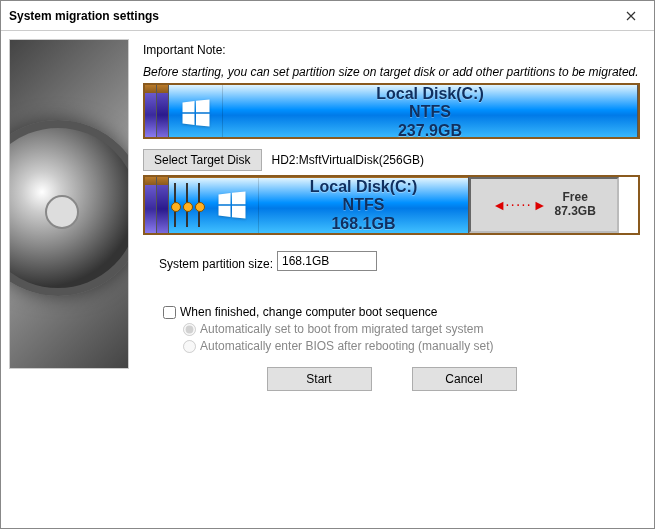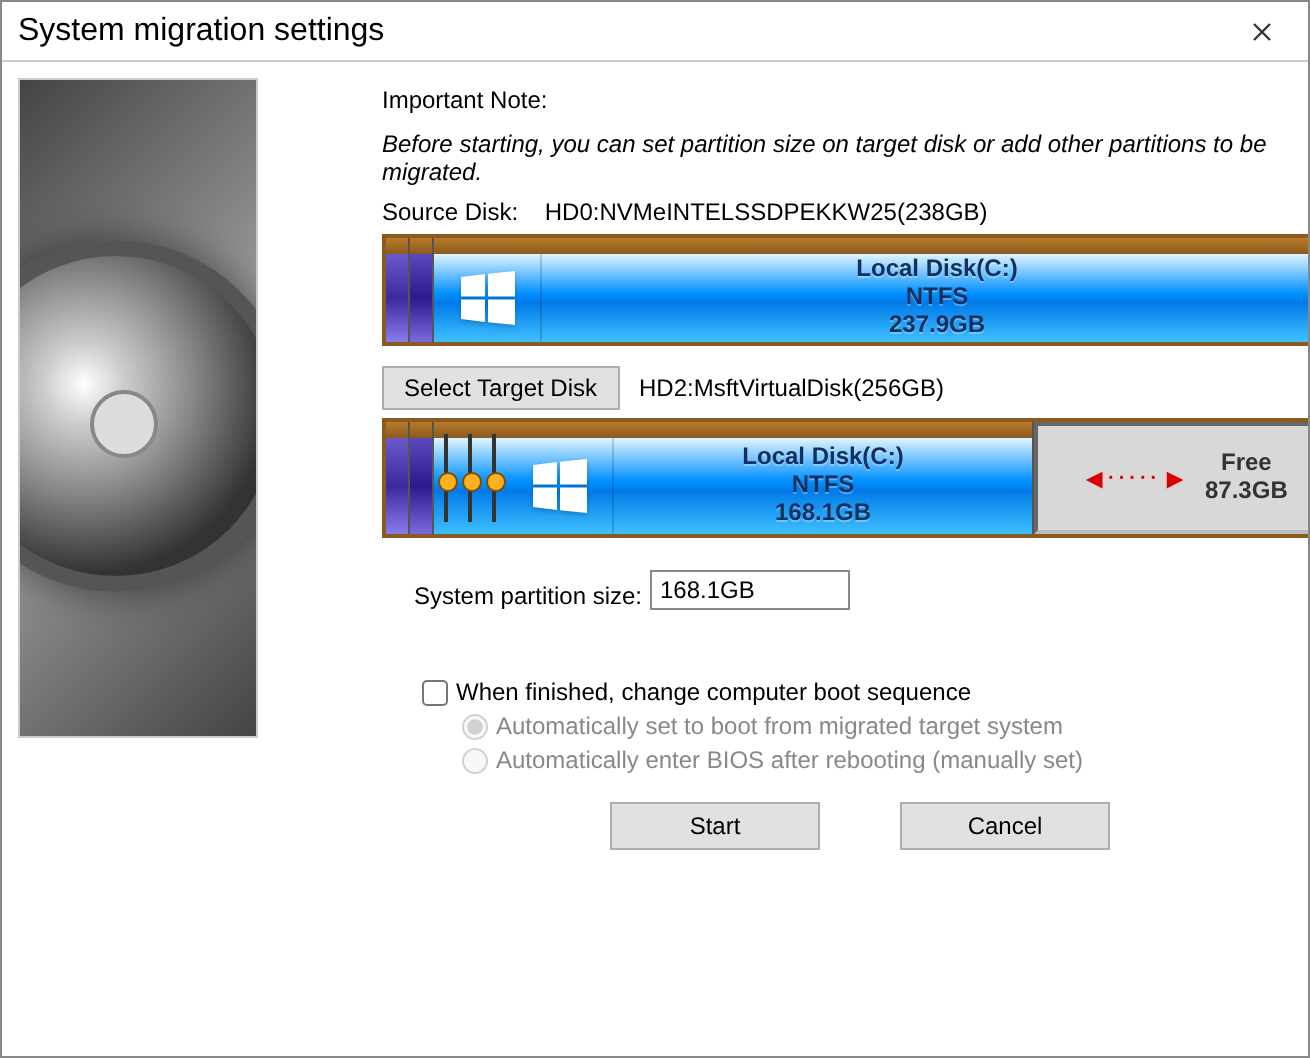--- a/index.html
+++ b/index.html
@@ -1,39 +1,39 @@
 <!DOCTYPE html>
 <html><head>
 <meta charset="utf-8">
 <style>
 * { box-sizing: border-box; margin: 0; padding: 0; }
 body { font-family: "Segoe UI", Tahoma, sans-serif; font-size: 12px; background: #fff; width: 655px; height: 529px; border: 1px solid #888; overflow: hidden; }
 .titlebar { height: 30px; display: flex; align-items: center; padding: 0 8px; border-bottom: 1px solid #ccc; }
-.titlebar .title { flex: 1; font-size: 16px; }
+.titlebar .title { flex: 1; font-size: 12px; font-weight: bold; }
 .titlebar .close { width: 30px; height: 30px; display: flex; align-items: center; justify-content: center; font-size: 14px; cursor: pointer; }
-.content { display: flex; height: calc(100% - 30px); gap: 48px; }
+.content { display: flex; height: calc(100% - 30px); }
 .sidebar { width: 136px; padding: 8px; }
 .sidebar-img { width: 120px; height: 330px; background: linear-gradient(135deg,#444,#999,#444); border: 1px solid #ccc; position: relative; overflow: hidden; }
 .sidebar-img::before { content:""; position:absolute; width:160px; height:160px; left:-40px; top:80px; border-radius:50%; background: radial-gradient(circle at 40% 40%, #fff 0%, #ccc 15%, #888 40%, #333 70%); border:8px solid #555; box-shadow:0 0 20px rgba(0,0,0,0.5); }
 .sidebar-img::after { content:""; position:absolute; width:30px; height:30px; left:35px; top:155px; border-radius:50%; background:#ddd; border:2px solid #888; }
 .main { flex:1; padding: 8px 14px 6px 6px; position:relative; }
 .label { font-size:12px; margin:4px 0; }
 .diskbar { border:2px solid #8a5a1e; height:56px; display:flex; margin:4px 0 10px; overflow:hidden; }
 .diskbar2 { height:60px; }
 .seg { height:100%; display:flex; flex-direction:column; border-right:1px solid #555; }
 .seg-top { height:8px; background:linear-gradient(#b97a2a,#8a5a1e); }
 .seg-body { flex:1; }
 .tiny { width:12px; }
 .tiny .seg-body { background: linear-gradient(to bottom,#6a5acd 0%, #3a2a9d 50%, #8a7aed 100%); }
 .tiny2 .seg-body { background: linear-gradient(to bottom,#5a4abd 0%, #2a1a8d 50%, #7a6add 100%); }
 .mainseg { flex:1; display:flex; flex-direction:column; }
 .mainseg .seg-body { display:flex; background: linear-gradient(to bottom,#e0f4ff 0%, #0090ff 45%, #007ae8 55%, #40c0ff 100%); }
 .winlogo { width:54px; display:flex; align-items:center; justify-content:center; border-right:1px solid rgba(0,0,0,0.15); }
 .winlogo svg { filter: drop-shadow(0 1px 1px rgba(0,0,0,0.2)); }
-.seg-text { flex:1; display:flex; flex-direction:column; align-items:center; justify-content:center; font-weight:bold; color:#103060; text-shadow:0 1px 0 rgba(255,255,255,0.3); line-height:1.15; font-size:12px; }
+.seg-text { flex:1; display:flex; flex-direction:column; align-items:center; justify-content:center; font-weight:bold; color:#103060; text-shadow:0 1px 0 rgba(255,255,255,0.3); line-height:1.15; font-size:16px; }
 .freeseg { width:150px; background:#d8d8d8; border:2px inset #bbb; display:flex; align-items:center; justify-content:center; flex-direction:row; font-weight:bold; color:#333; position:relative; }
 .freeseg .arrows { display:flex; align-items:center; color:#d00; font-size:14px; margin-right:8px; }
 .freeseg .dots { letter-spacing:2px; color:#d00; font-size:10px; }
 .free-label { text-align:center; line-height:1.15; }
 .handles { position:absolute; left:0; top:0; bottom:0; display:flex; align-items:center; }
 .handle { width:12px; height:100%; position:relative; }
 .handle::before { content:""; position:absolute; left:5px; top:10%; bottom:10%; width:2px; background:#333; }
 .handle::after { content:""; position:absolute; left:2px; top:45%; width:8px; height:8px; border-radius:50%; background:#ffb020; border:1px solid #805000; }
 .btn { background:#e1e1e1; border:1px solid #adadad; height:22px; padding:0 10px; font-size:12px; cursor:pointer; }
 .targetrow { display:flex; align-items:center; gap:10px; margin-bottom:4px; }
@@ -63,25 +63,20 @@
 </div>
 
 <div class="content">
   <div class="sidebar">
     <div class="sidebar-img"></div>
   </div>
 
   <div class="main">
     <div class="label">Important Note:</div>
     <div class="label" style="margin-top:8px;font-style:italic;">Before starting, you can set partition size on target disk or add other partitions to be migrated.</div>
-    <div class="label" style="margin-top:6px;">
-      <span>Source Disk:</span>
-      <span>&nbsp;&nbsp;</span>
-      <span>HD0:NVMeINTELSSDPEKKW25(238GB)</span>
-    </div>
 
     <div class="diskbar">
       <div class="seg tiny">
           <div class="seg-top"></div>
           <div class="seg-body"></div>
         </div>
       <div class="seg tiny tiny2">
           <div class="seg-top"></div>
           <div class="seg-body"></div>
         </div>

